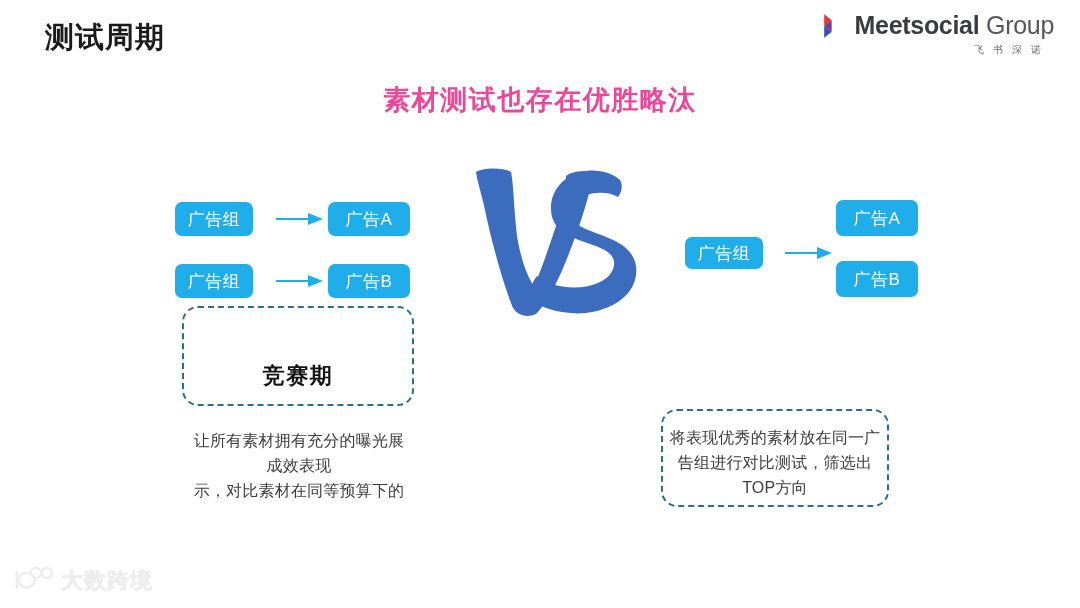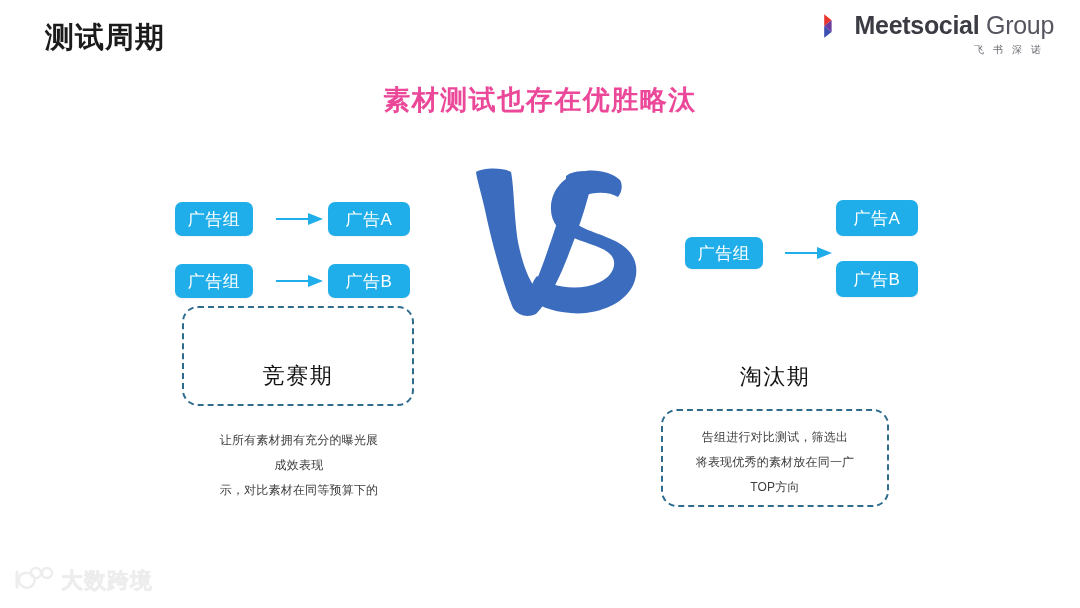--- a/index.html
+++ b/index.html
@@ -111,30 +111,30 @@
     position: absolute;
     border: 2px dashed #2E6C8E;
     border-radius: 16px;
     background: transparent;
     box-sizing: border-box;
   }
 
   .phase-label {
     position: absolute;
     font-size: 22px;
-    font-weight: normal;
+    font-weight: bold;
     color: #141414;
     letter-spacing: 1.5px;
     text-align: center;
     white-space: nowrap;
   }
 
   .phase-desc {
     position: absolute;
-    font-size: 12px;
+    font-size: 16px;
     line-height: 25px;
     color: #3d3d3d;
     text-align: center;
     letter-spacing: 0.2px;
   }
 
   
   .vs-graphic {
     position: absolute;
     left: 462px;
@@ -238,27 +238,26 @@
   <div class="arrow" style="left:785px; top:244px; width:48px;">
     <svg viewBox="0 0 48 18" width="48" height="18" aria-hidden="true">
       <path d="M0 8 L32 8 L32 3 L47 9 L32 15 L32 10 L0 10 Z" fill="#1FAEE9"></path>
     </svg>
   </div>
 
   <div class="chip" style="left:836px; top:200px; width:82px; height:36px;">广告A</div>
 
   <div class="chip" style="left:836px; top:261px; width:82px; height:36px;">广告B</div>
 
-  <div class="phase-label" style="left:650px; top:362px; width:250px;">淘汰期</div>
 
   <div class="dashed-box" style="left:661px; top:409px; width:228px; height:98px;"></div>
 
   <div class="phase-desc" style="left:661px; top:425px; width:228px;">
+    <div>将表现优秀的素材放在同一广</div>
     <div>告组进行对比测试，筛选出</div>
-    <div>将表现优秀的素材放在同一广</div>
     <div>TOP方向</div>
   </div>
 
   <div class="watermark">
     <span>
       <svg viewBox="0 0 40 26" width="40" height="26" aria-hidden="true">
         <path d="M3 6 L3 21" stroke="#ededed" stroke-width="3" fill="none" stroke-linecap="round"></path>
         <path d="M8 20 C3 16, 4 8, 11 7 C19 6, 22 12, 20 17 C18 22, 12 23, 8 20 Z" fill="none" stroke="#ededed" stroke-width="2.4"></path>
         <circle cx="22" cy="7" r="5" fill="none" stroke="#ededed" stroke-width="2.4"></circle>
         <circle cx="33" cy="7" r="5" fill="none" stroke="#ededed" stroke-width="2.4"></circle>

